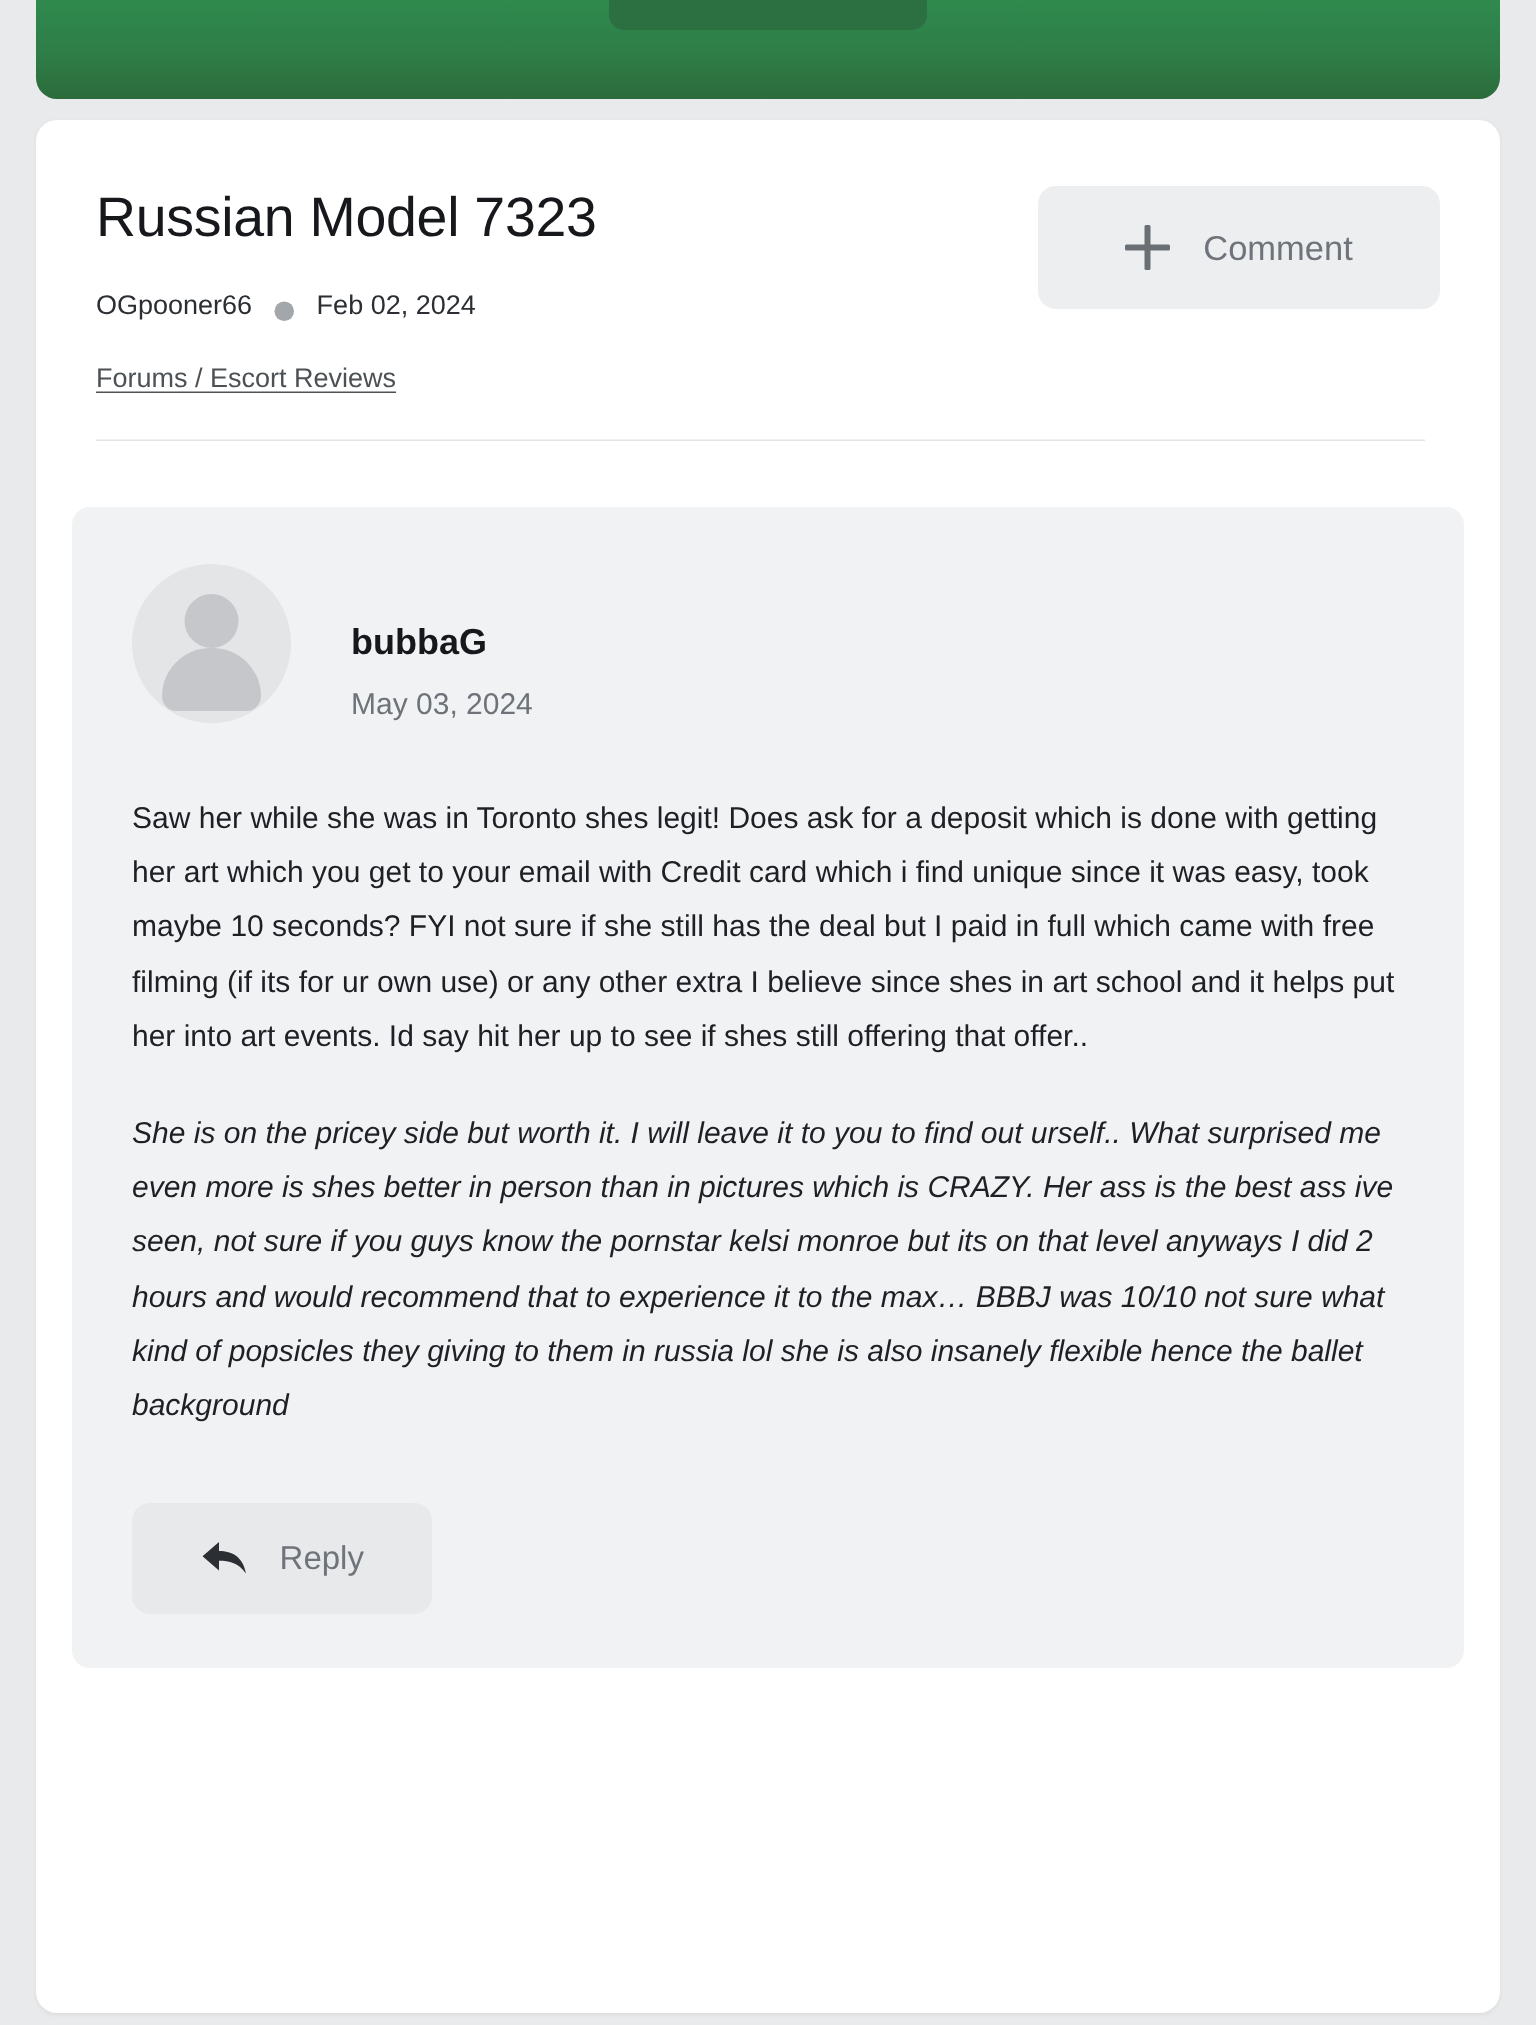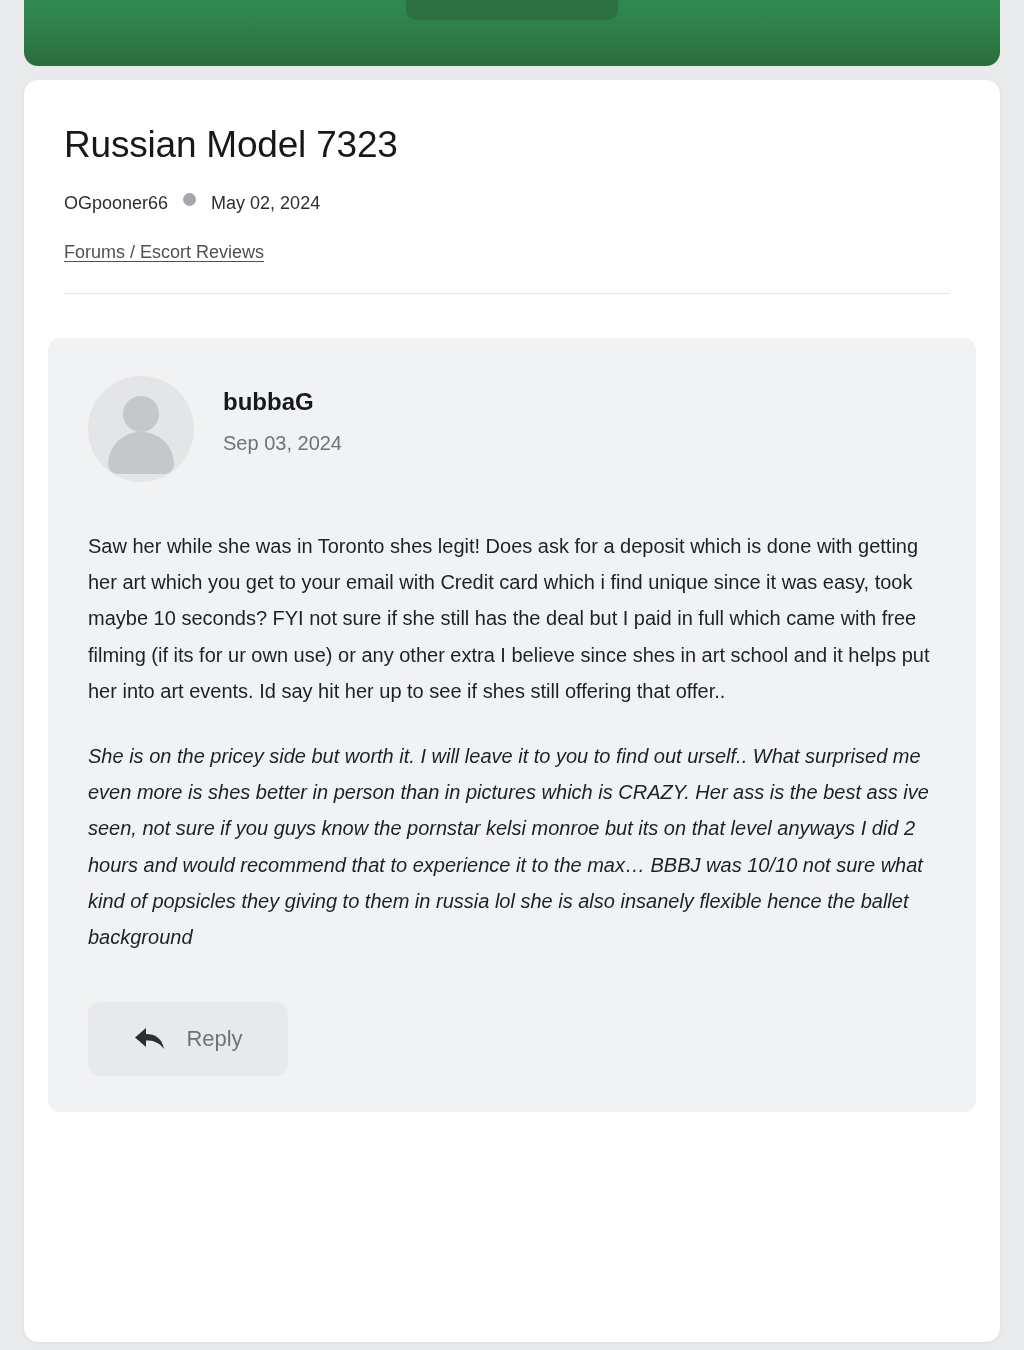--- a/index.html
+++ b/index.html
@@ -59,21 +59,21 @@
     font-size: 37px;
     font-weight: 400;
     color: #16181c;
     letter-spacing: -0.2px;
     margin: 0 0 0 0;
     line-height: 1.15;
   }
 
   .meta-row {
     display: flex;
-    align-items: flex-start;
+    align-items: flex-end;
     gap: 12px;
     margin-top: 26px;
     font-size: 18px;
     color: #2b2f33;
   }
   .meta-dot {
     width: 13px;
     height: 13px;
     border-radius: 50%;
     background: #a3a7ab;
@@ -140,22 +140,22 @@
   
   .post {
     margin: 44px 24px 0 24px;
     background: #f1f2f3;
     border-radius: 12px;
     padding: 38px 40px 36px 40px;
   }
 
   .post-head {
     display: flex;
-    align-items: flex-start;
-    gap: 29px;
+    align-items: flex-end;
+    gap: 40px;
   }
   .avatar {
     width: 106px;
     height: 106px;
     border-radius: 50%;
     background: #e4e5e7;
     position: relative;
     flex: 0 0 auto;
     overflow: hidden;
   }
@@ -228,38 +228,42 @@
 </div>
 
 <div class="card">
   <div class="card-inner">
 
     <h1 class="title">Russian Model 7323</h1>
 
     <div class="meta-row">
       <span>OGpooner66</span>
       <span class="meta-dot"></span>
-      <span>May 02, 2024</span>
+      <span>Feb 02, 2024</span>
     </div>
 
     <div class="breadcrumb">Forums / Escort Reviews</div>
 
     <div class="divider"></div>
 
+    <button class="comment-btn">
+      <span class="plus"></span>
+      <span class="label">Comment</span>
+    </button>
   </div>
 
   <div class="post">
     <div class="post-head">
       <div class="avatar">
         <div class="head"></div>
         <div class="body"></div>
       </div>
       <div class="post-author-wrap">
         <div class="post-author">bubbaG</div>
-        <div class="post-date">Sep 03, 2024</div>
+        <div class="post-date">May 03, 2024</div>
       </div>
     </div>
 
     <div class="post-body">
       <p>Saw her while she was in Toronto shes legit! Does ask for a deposit which is done with getting her art which you get to your email with Credit card which i find unique since it was easy, took maybe 10 seconds? FYI not sure if she still has the deal but I paid in full which came with free filming (if its for ur own use) or any other extra I believe since shes in art school and it helps put her into art events. Id say hit her up to see if shes still offering that offer..</p>
       <p>She is on the pricey side but worth it. I will leave it to you to find out urself.. What surprised me even more is shes better in person than in pictures which is CRAZY. Her ass is the best ass ive seen, not sure if you guys know the pornstar kelsi monroe but its on that level anyways I did 2 hours and would recommend that to experience it to the max… BBBJ was 10/10 not sure what kind of popsicles they giving to them in russia lol she is also insanely flexible hence the ballet background</p>
     </div>
 
     <button class="reply-btn">
       <svg class="reply-icon" width="34" height="28" viewBox="0 0 34 28">

